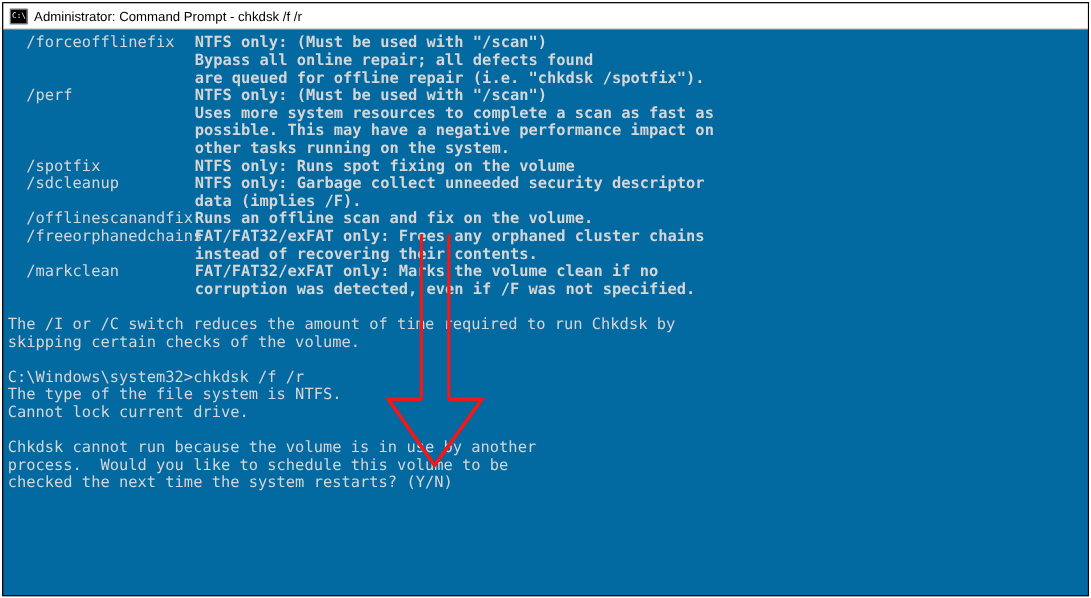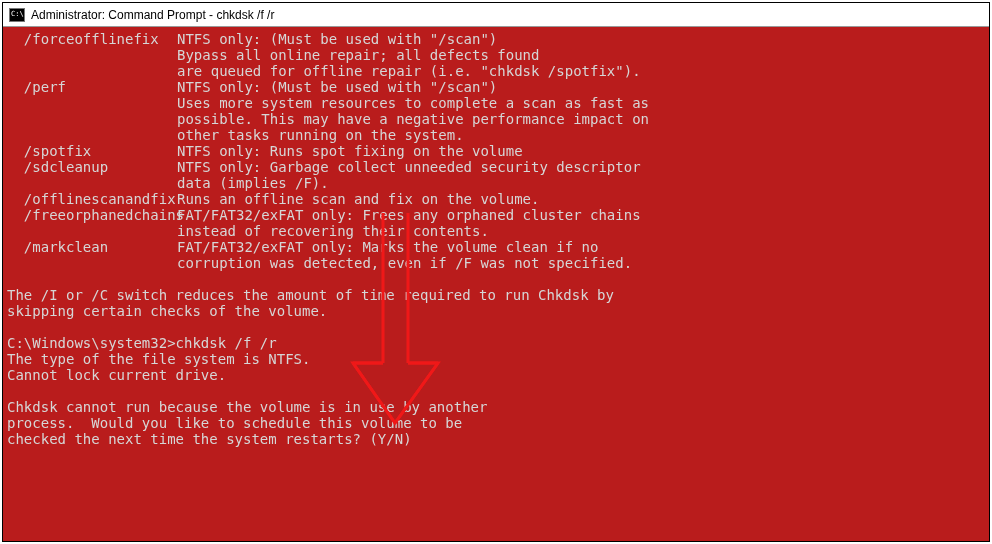--- a/index.html
+++ b/index.html
@@ -16,28 +16,28 @@
   .titlebar .cmd-icon {
     width: 16px; height: 14px; margin-right: 6px;
     background: #000; border: 1px solid #777; position: relative;
   }
   .titlebar .cmd-icon::after {
     content: "C:\\"; color: #fff; font-size: 7px; position: absolute; left: 1px; top: 1px;
     font-family: "Consolas", monospace;
   }
   .terminal {
     position: absolute; left: 0; top: 24px; right: 0; bottom: 0;
-    background: #b91c1c; padding: 4px 6px 6px 4px;
+    background: #0369a1; padding: 4px 6px 6px 4px;
     font-family: "Consolas", "Lucida Console", monospace;
     font-size: 14px; line-height: 16px; color: #d6d6d6;
     white-space: pre;
   }
   .row { display: flex; }
   .opt { width: 170px; flex: 0 0 170px; }
-  .desc { flex: 1; }
+  .desc { flex: 1; font-weight: bold; }
   .indent { padding-left: 170px; justify-content: flex-end; }
   .arrow {
     position: absolute; pointer-events: none;
   }
   .arrow path, .arrow line { stroke: #f01818; stroke-width: 3; fill: none; }
 </style>
 </head>
 <body>
 
 <div class="window">

